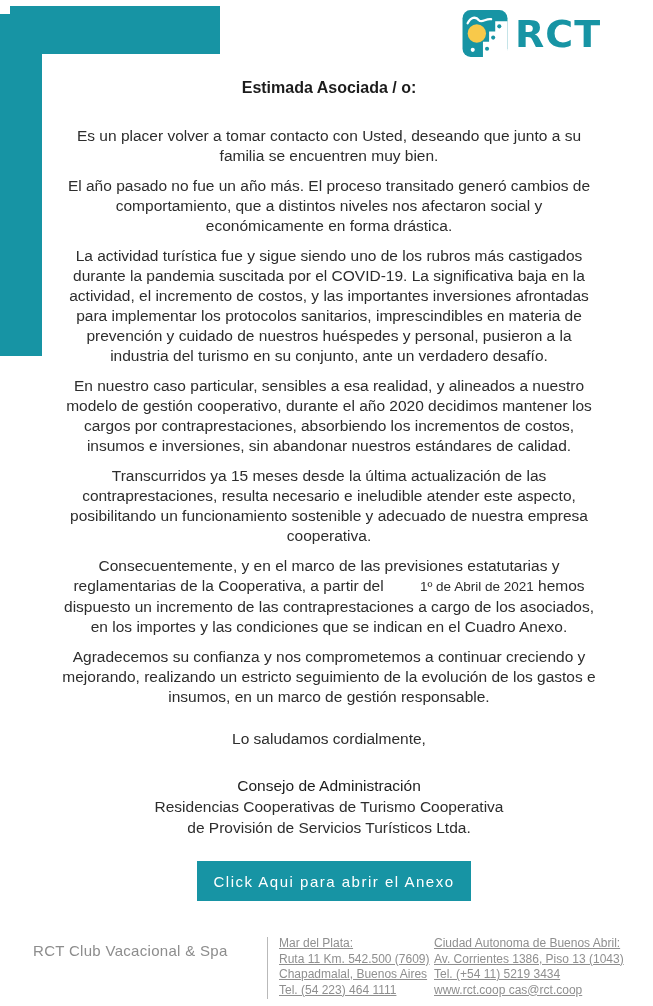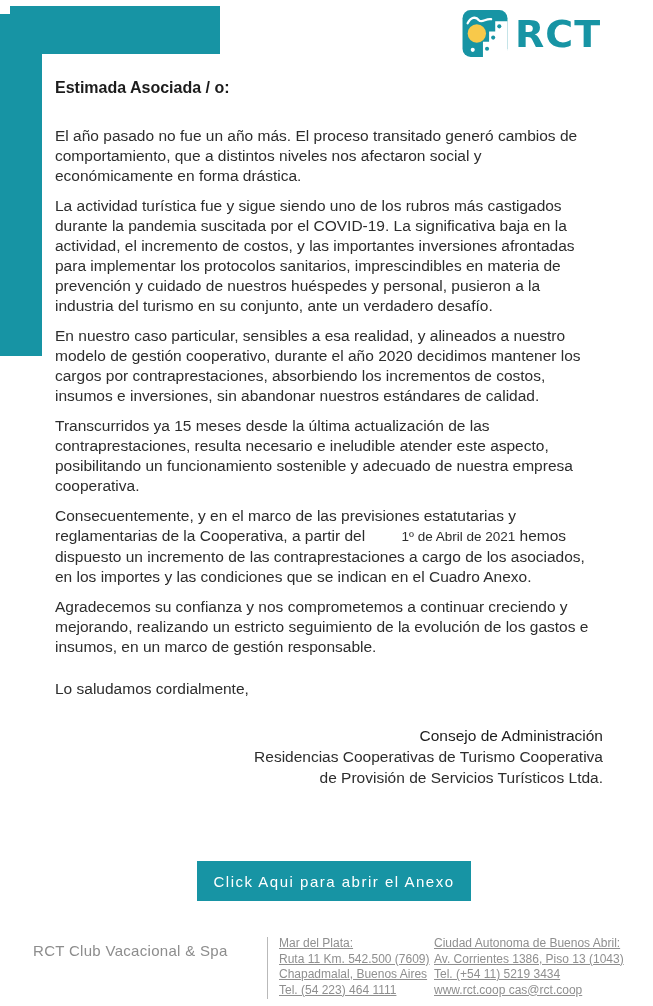--- a/index.html
+++ b/index.html
@@ -34,20 +34,21 @@
     color: #1794a4; letter-spacing: 1px;
   }
   
   .content {
     position: absolute; top: 78px; left: 55px; width: 548px;
   }
   .content p {
     margin: 0 0 10px 0;
     font-size: 15.5px; line-height: 20px;
     color: #2d2d2d;
+    text-align: center;
   }
   p.salutation {
     font-weight: bold; font-size: 16px; color: #1c1c1c;
     margin-bottom: 28px;
   }
   .date-inline { font-size: 13.5px; margin-left: 32px; }
   p.closing { margin-top: 22px; margin-bottom: 0; }
   .signature { margin-top: 26px; text-align: right; }
   .signature p { margin: 0; line-height: 21px; }
   .signature .sig-bold { font-weight: normal; color: #1c1c1c; }
@@ -98,20 +99,21 @@
         <circle cx="24" cy="38" r="2" fill="#1794a4"></circle>
         <circle cx="10" cy="39" r="2" fill="#ffffff"></circle>
       </svg>
     </span>
     <span class="logo-text">RCT</span>
   </div>
 
   <div class="content">
     <p class="salutation">Estimada Asociada / o:</p>
 
+    <p>Es un placer volver a tomar contacto con Usted, deseando que junto a su familia se encuentren muy bien.</p>
     <p>El año pasado no fue un año más. El proceso transitado generó cambios de comportamiento, que a distintos niveles nos afectaron social y económicamente en forma drástica.</p>
     <p>La actividad turística fue y sigue siendo uno de los rubros más castigados durante la pandemia suscitada por el COVID-19. La significativa baja en la actividad, el incremento de costos, y las importantes inversiones afrontadas para implementar los protocolos sanitarios, imprescindibles en materia de prevención y cuidado de nuestros huéspedes y personal, pusieron a la industria del turismo en su conjunto, ante un verdadero desafío.</p>
     <p>En nuestro caso particular, sensibles a esa realidad, y alineados a nuestro modelo de gestión cooperativo, durante el año 2020 decidimos mantener los cargos por contraprestaciones, absorbiendo los incrementos de costos, insumos e inversiones, sin abandonar nuestros estándares de calidad.</p>
     <p>Transcurridos ya 15 meses desde la última actualización de las contraprestaciones, resulta necesario e ineludible atender este aspecto, posibilitando un funcionamiento sostenible y adecuado de nuestra empresa cooperativa.</p>
 
     <p><span>Consecuentemente, y en el marco de las previsiones estatutarias y reglamentarias de la Cooperativa, a partir del </span><span class="date-inline">1º de Abril de 2021</span><span> hemos dispuesto un incremento de las contraprestaciones a cargo de los asociados, en los importes y las condiciones que se indican en el Cuadro Anexo.</span></p>
 
     <p>Agradecemos su confianza y nos comprometemos a continuar creciendo y mejorando, realizando un estricto seguimiento de la evolución de los gastos e insumos, en un marco de gestión responsable.</p>
 
     <p class="closing">Lo saludamos cordialmente,</p>

